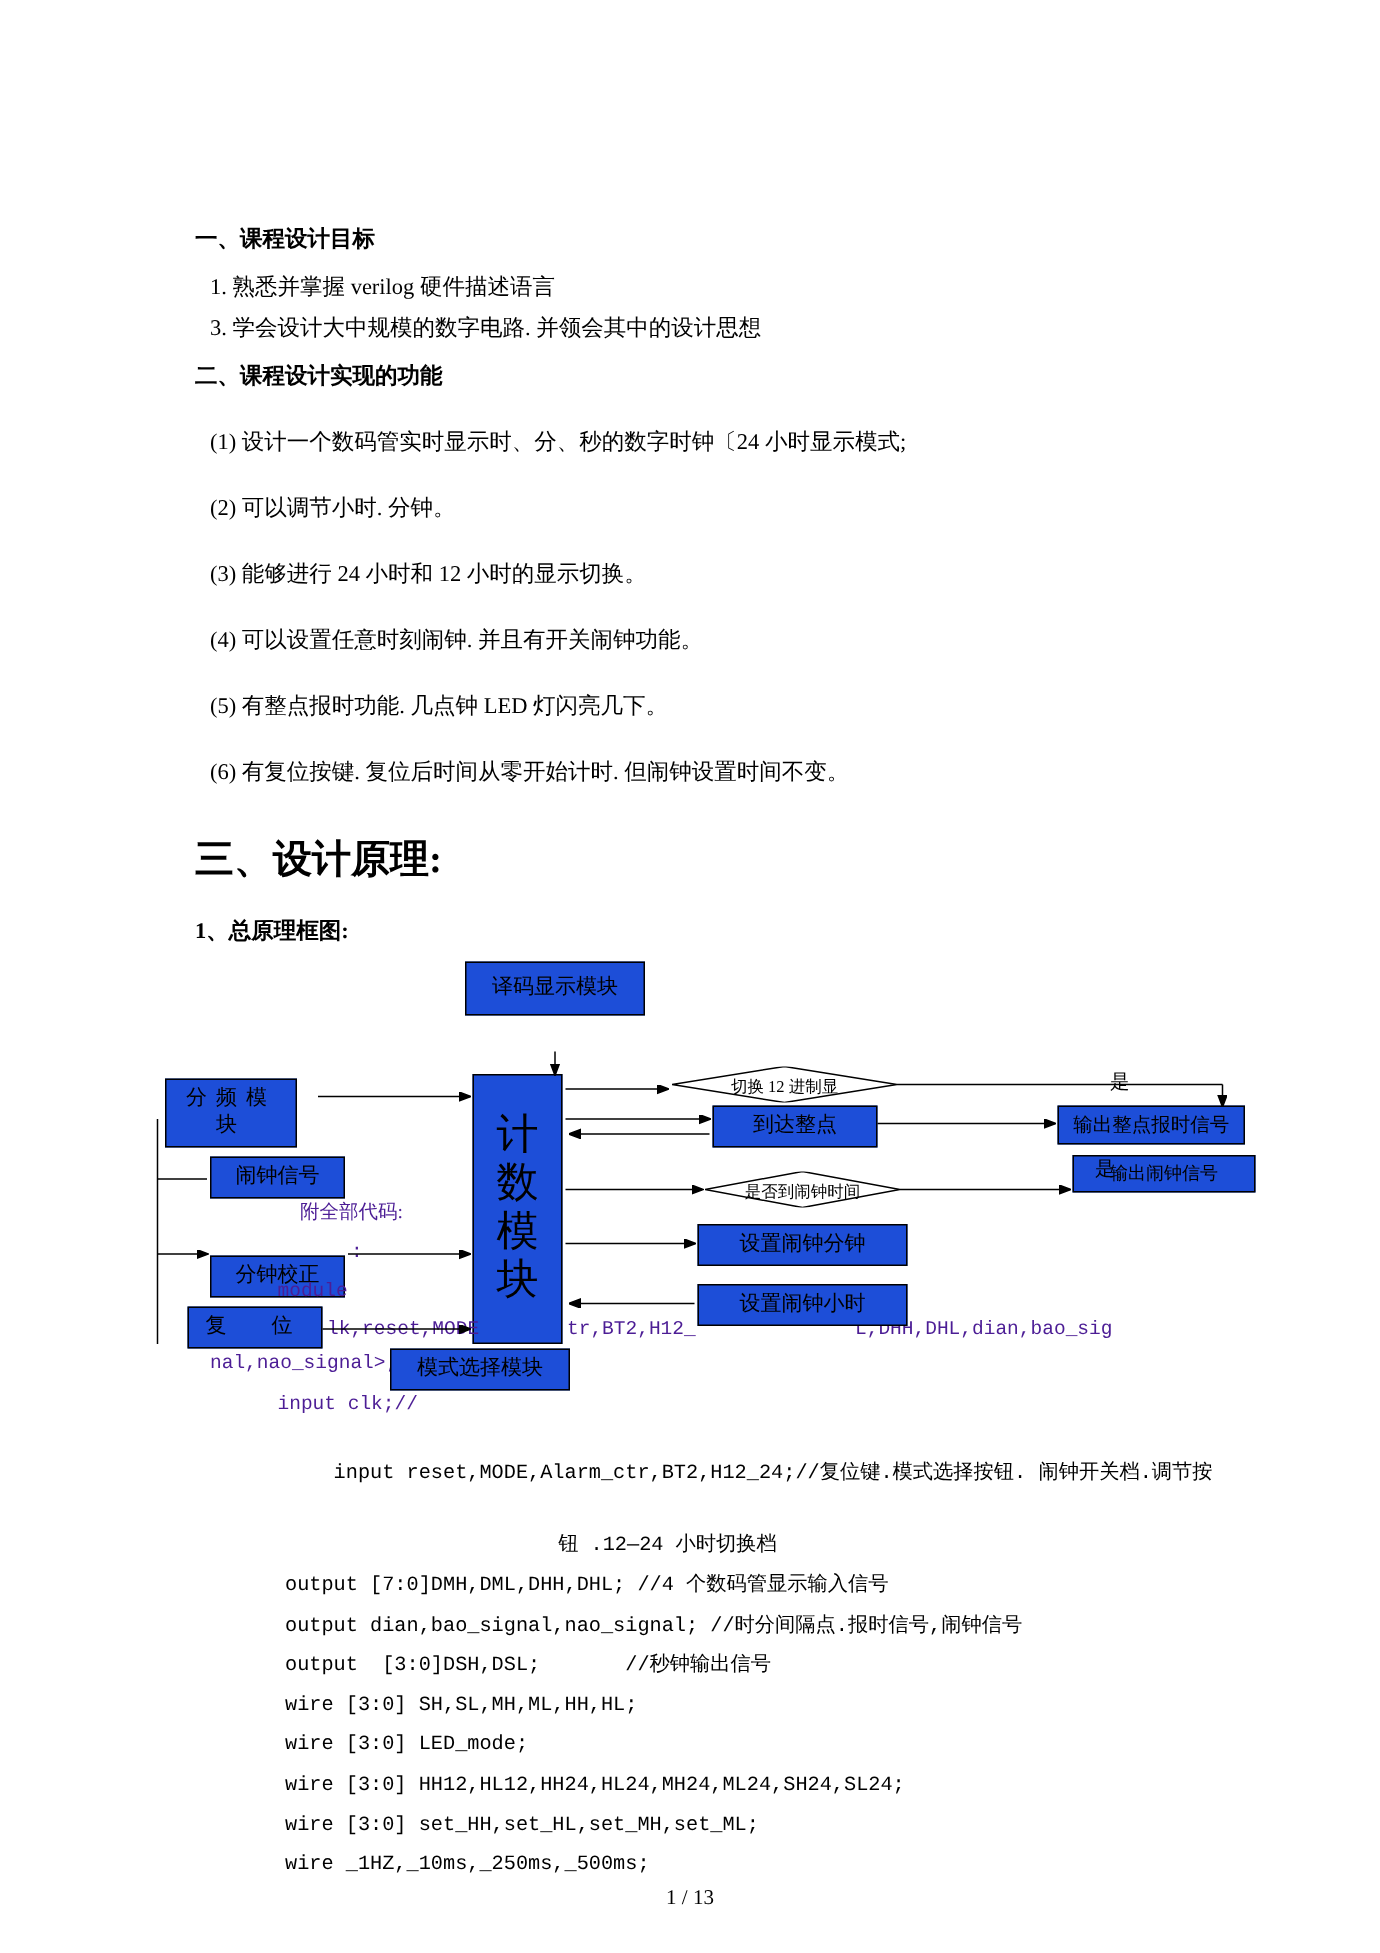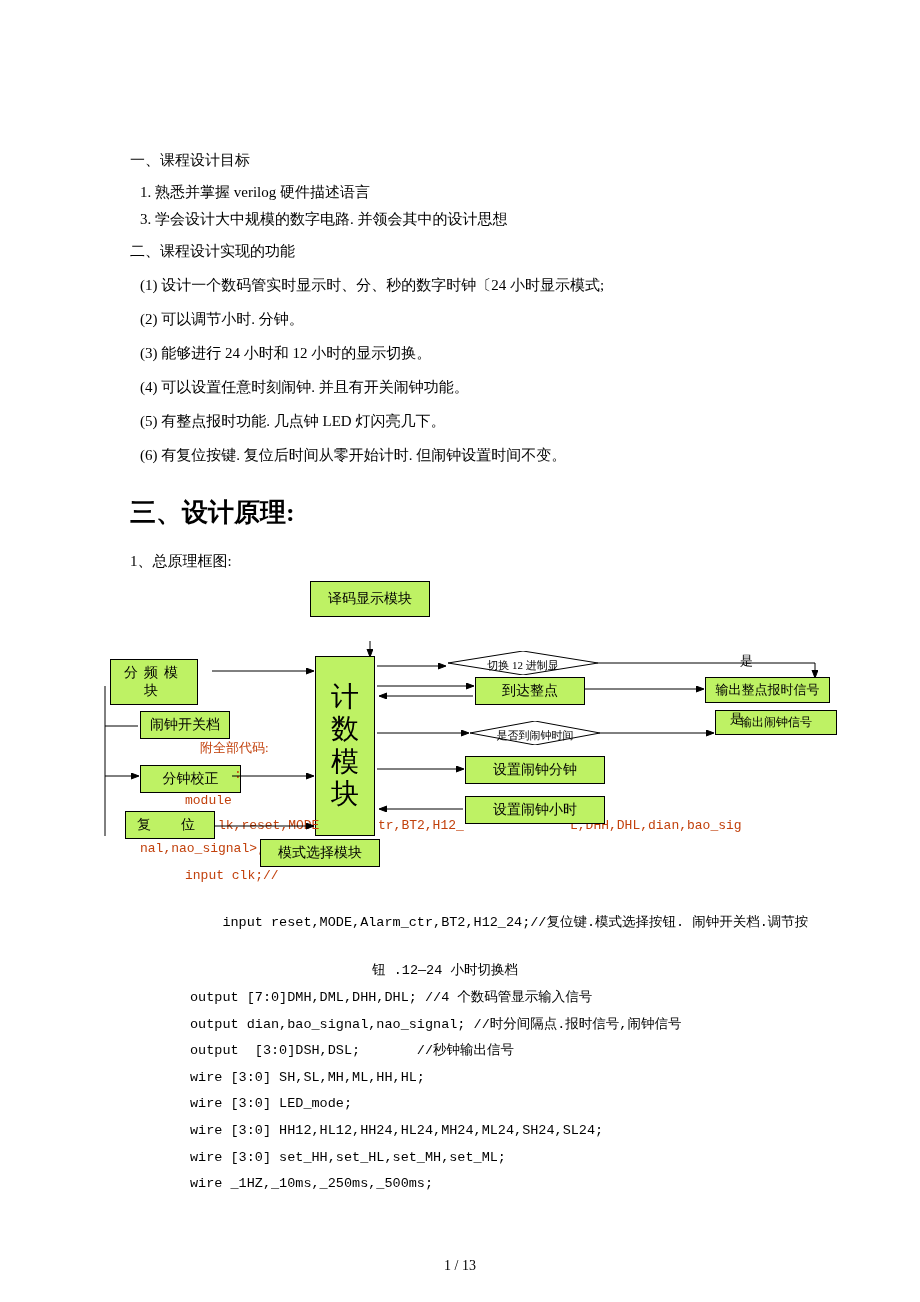--- a/index.html
+++ b/index.html
@@ -12,25 +12,25 @@
   }
   .page {
     width: 920px;
     min-height: 1302px;
     margin: 0 auto;
     padding: 140px 130px 40px 130px;
     box-sizing: border-box;
     position: relative;
   }
   .h-bold {
-    font-weight: normal;
+    font-weight: bold;
     margin: 8px 0;
   }
   .para {
-    margin: 10px 0;
+    margin: 20px 0;
   }
   .ol-item {
     margin: 3px 0 3px 10px;
   }
   .ol-num {
     display: inline-block;
   }
   .indent {
     margin-left: 10px;
   }
@@ -56,21 +56,21 @@
 
   
   .diagram {
     position: relative;
     height: 360px;
     margin-top: 5px;
   }
   .box {
     position: absolute;
     border: 1px solid #000;
-    background: #bef264;
+    background: #1d4ed8;
     padding: 4px 8px;
     font-size: 14px;
     text-align: center;
     box-sizing: border-box;
     line-height: 1.3;
   }
   .diamond {
     position: absolute;
     width: 120px;
     height: 28px;
@@ -98,21 +98,21 @@
   }
   .arrow {
     position: absolute;
     stroke: #000;
     fill: #000;
   }
   .hidden-text {
     position: absolute;
     font-family: "Courier New", monospace;
     font-size: 13px;
-    color: #c2410c;
+    color: #4c1d95;
     white-space: nowrap;
   }
   .non-mono { font-family: "SimSun","宋体",serif; }
 </style>
 </head>
 <body>
 
 <div class="page">
 
   <div class="h-bold">一、课程设计目标</div>
@@ -144,25 +144,25 @@
     <div class="box" style="left:180px; top:0px; width:120px; padding:8px 0;">译码显示模块</div>
 
     <div class="box" style="left:185px; top:75px; width:60px; height:180px; display:flex; align-items:center; justify-content:center;">
       <div class="vert-text">
         计<br>数<br>模<br>块
       </div>
     </div>
 
     <div class="box" style="left:-20px; top:78px; width:88px; letter-spacing:6px;">分频模块</div>
 
-    <div class="box" style="left:10px; top:130px; width:90px;">闹钟开关档</div>
+    <div class="box" style="left:10px; top:130px; width:90px;">闹钟信号</div>
 
     <div class="hidden-text non-mono" style="left:70px; top:157px;">附全部代码:</div>
 
-    <div class="box" style="left:10px; top:184px; width:101px;">分钟校正</div>
+    <div class="box" style="left:10px; top:196px; width:90px;">分钟校正</div>
     <div class="hidden-text" style="left:104px; top:184px;">:</div>
 
     <div class="hidden-text" style="left:55px; top:210px;">module</div>
 
     <div class="box" style="left:-5px; top:230px; width:90px; letter-spacing:8px;">复　位</div>
 
     <div class="hidden-text" style="left:88px; top:235px;">lk,reset,MODE</div>
     <div class="hidden-text" style="left:248px; top:235px;">tr,BT2,H12_</div>
     <div class="hidden-text" style="left:440px; top:235px;">L,DHH,DHL,dian,bao_sig</div>
     <div class="hidden-text" style="left:10px; top:258px;">nal,nao_signal&gt;;</div>

